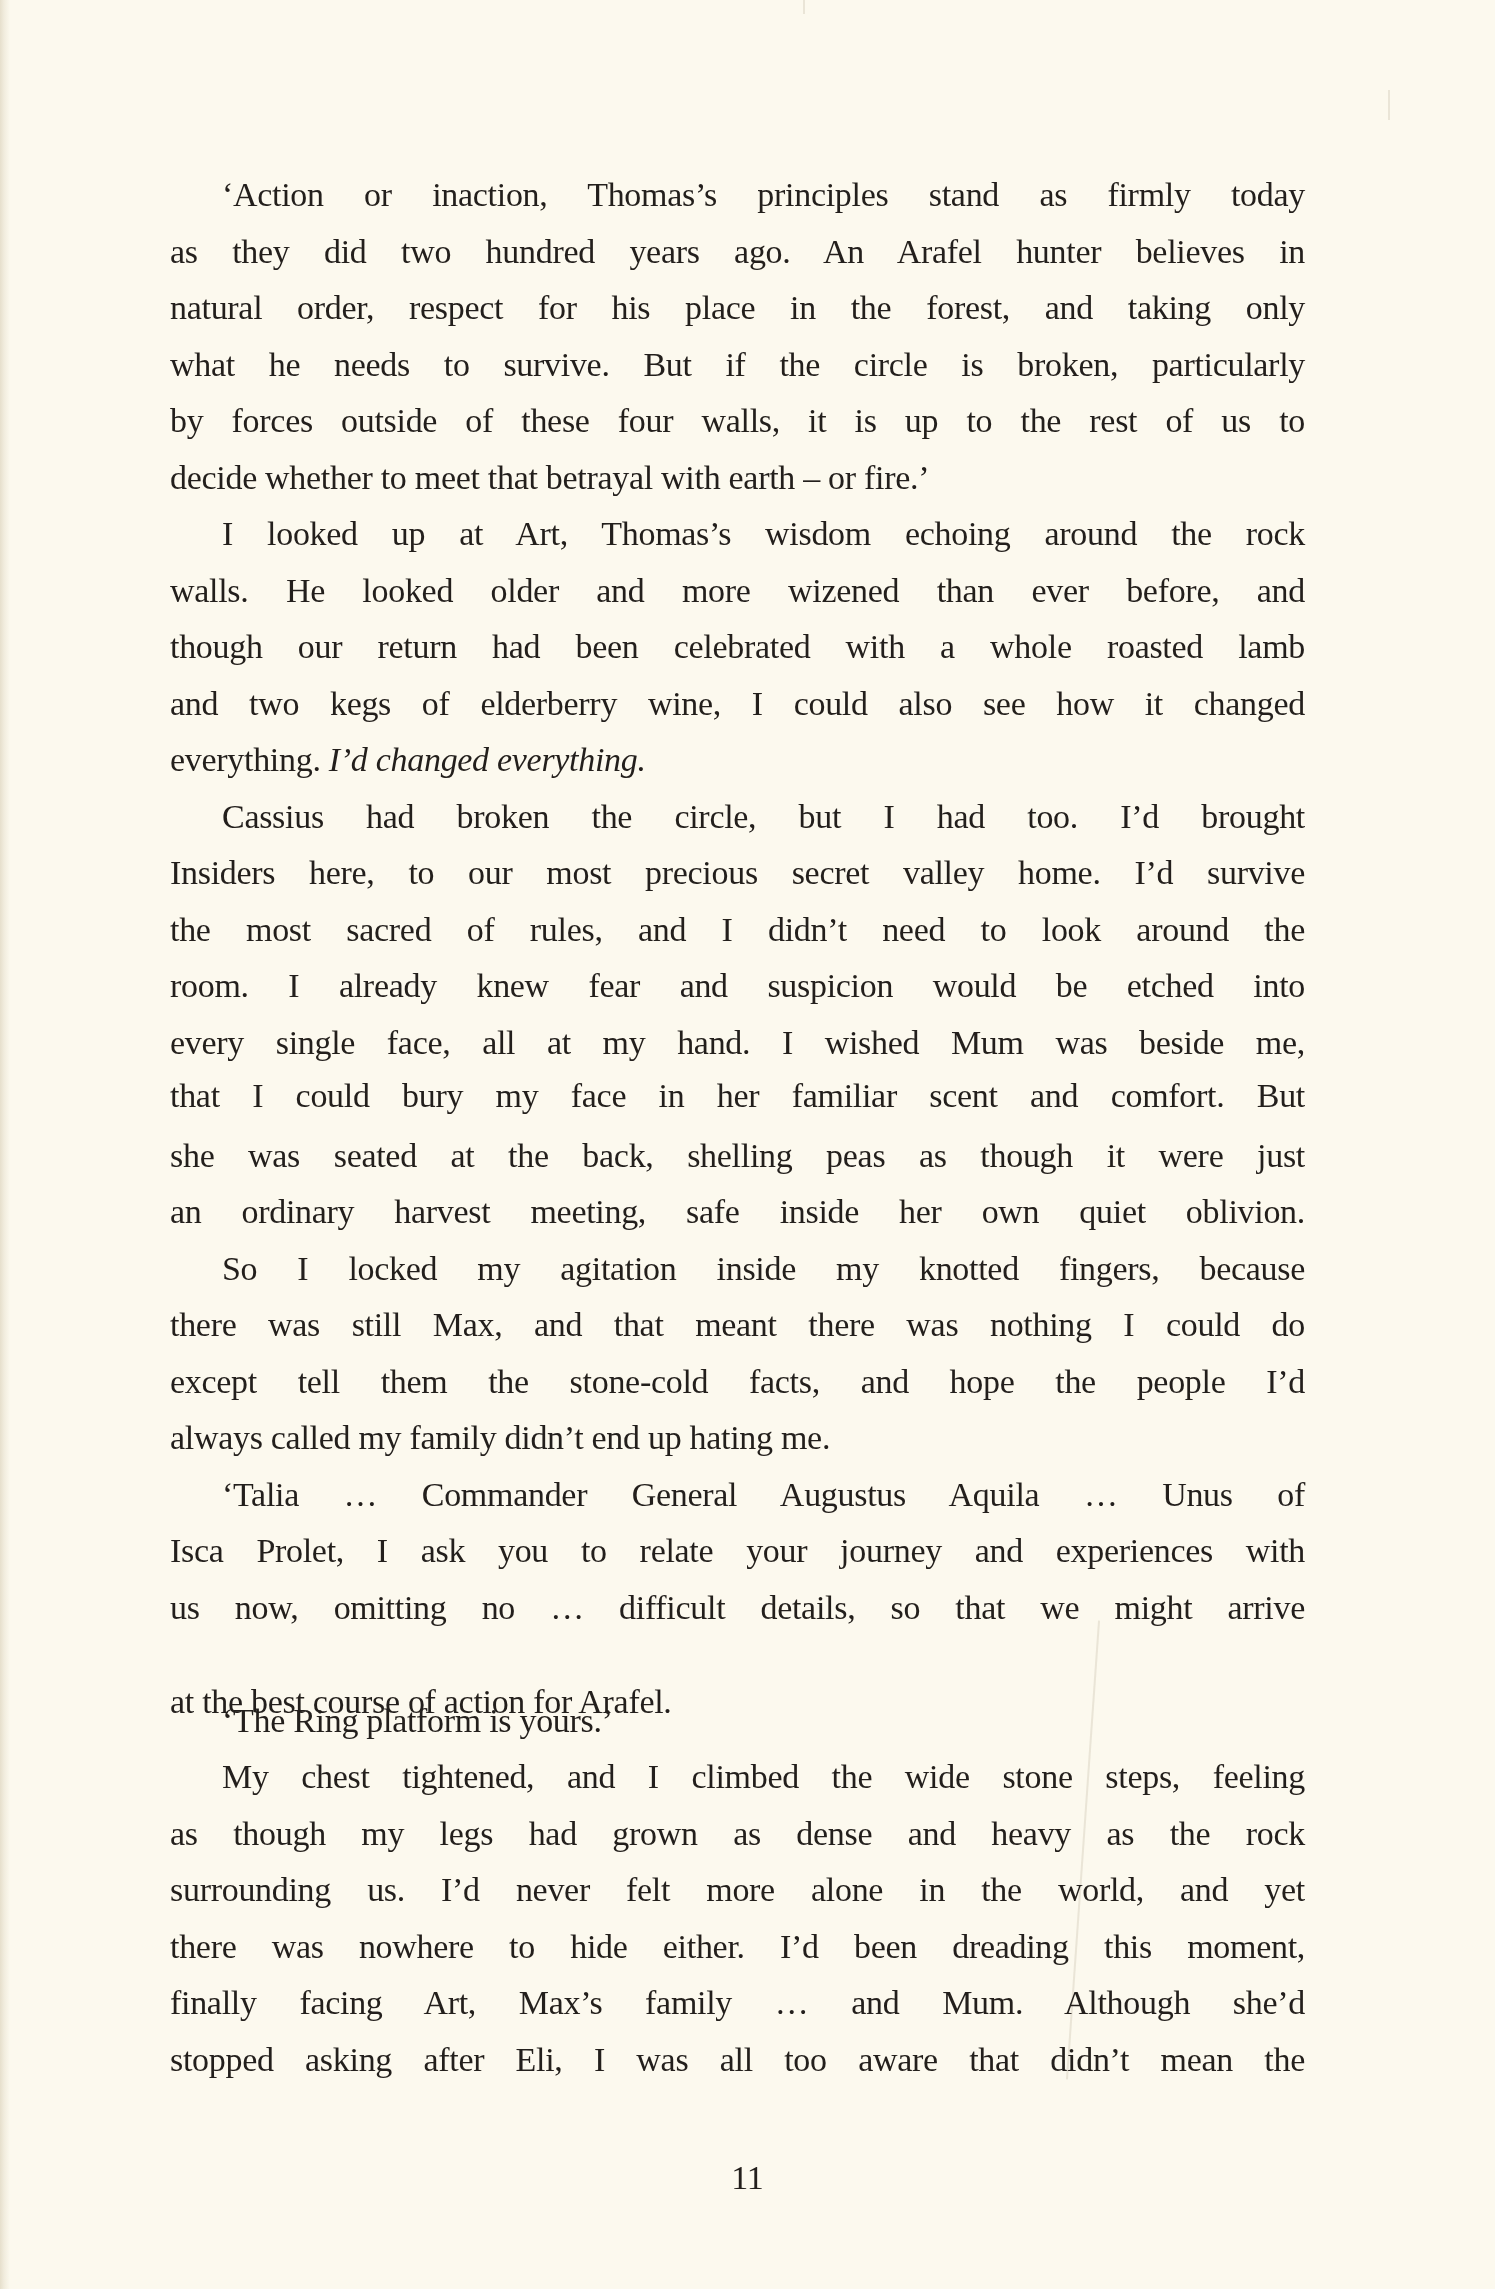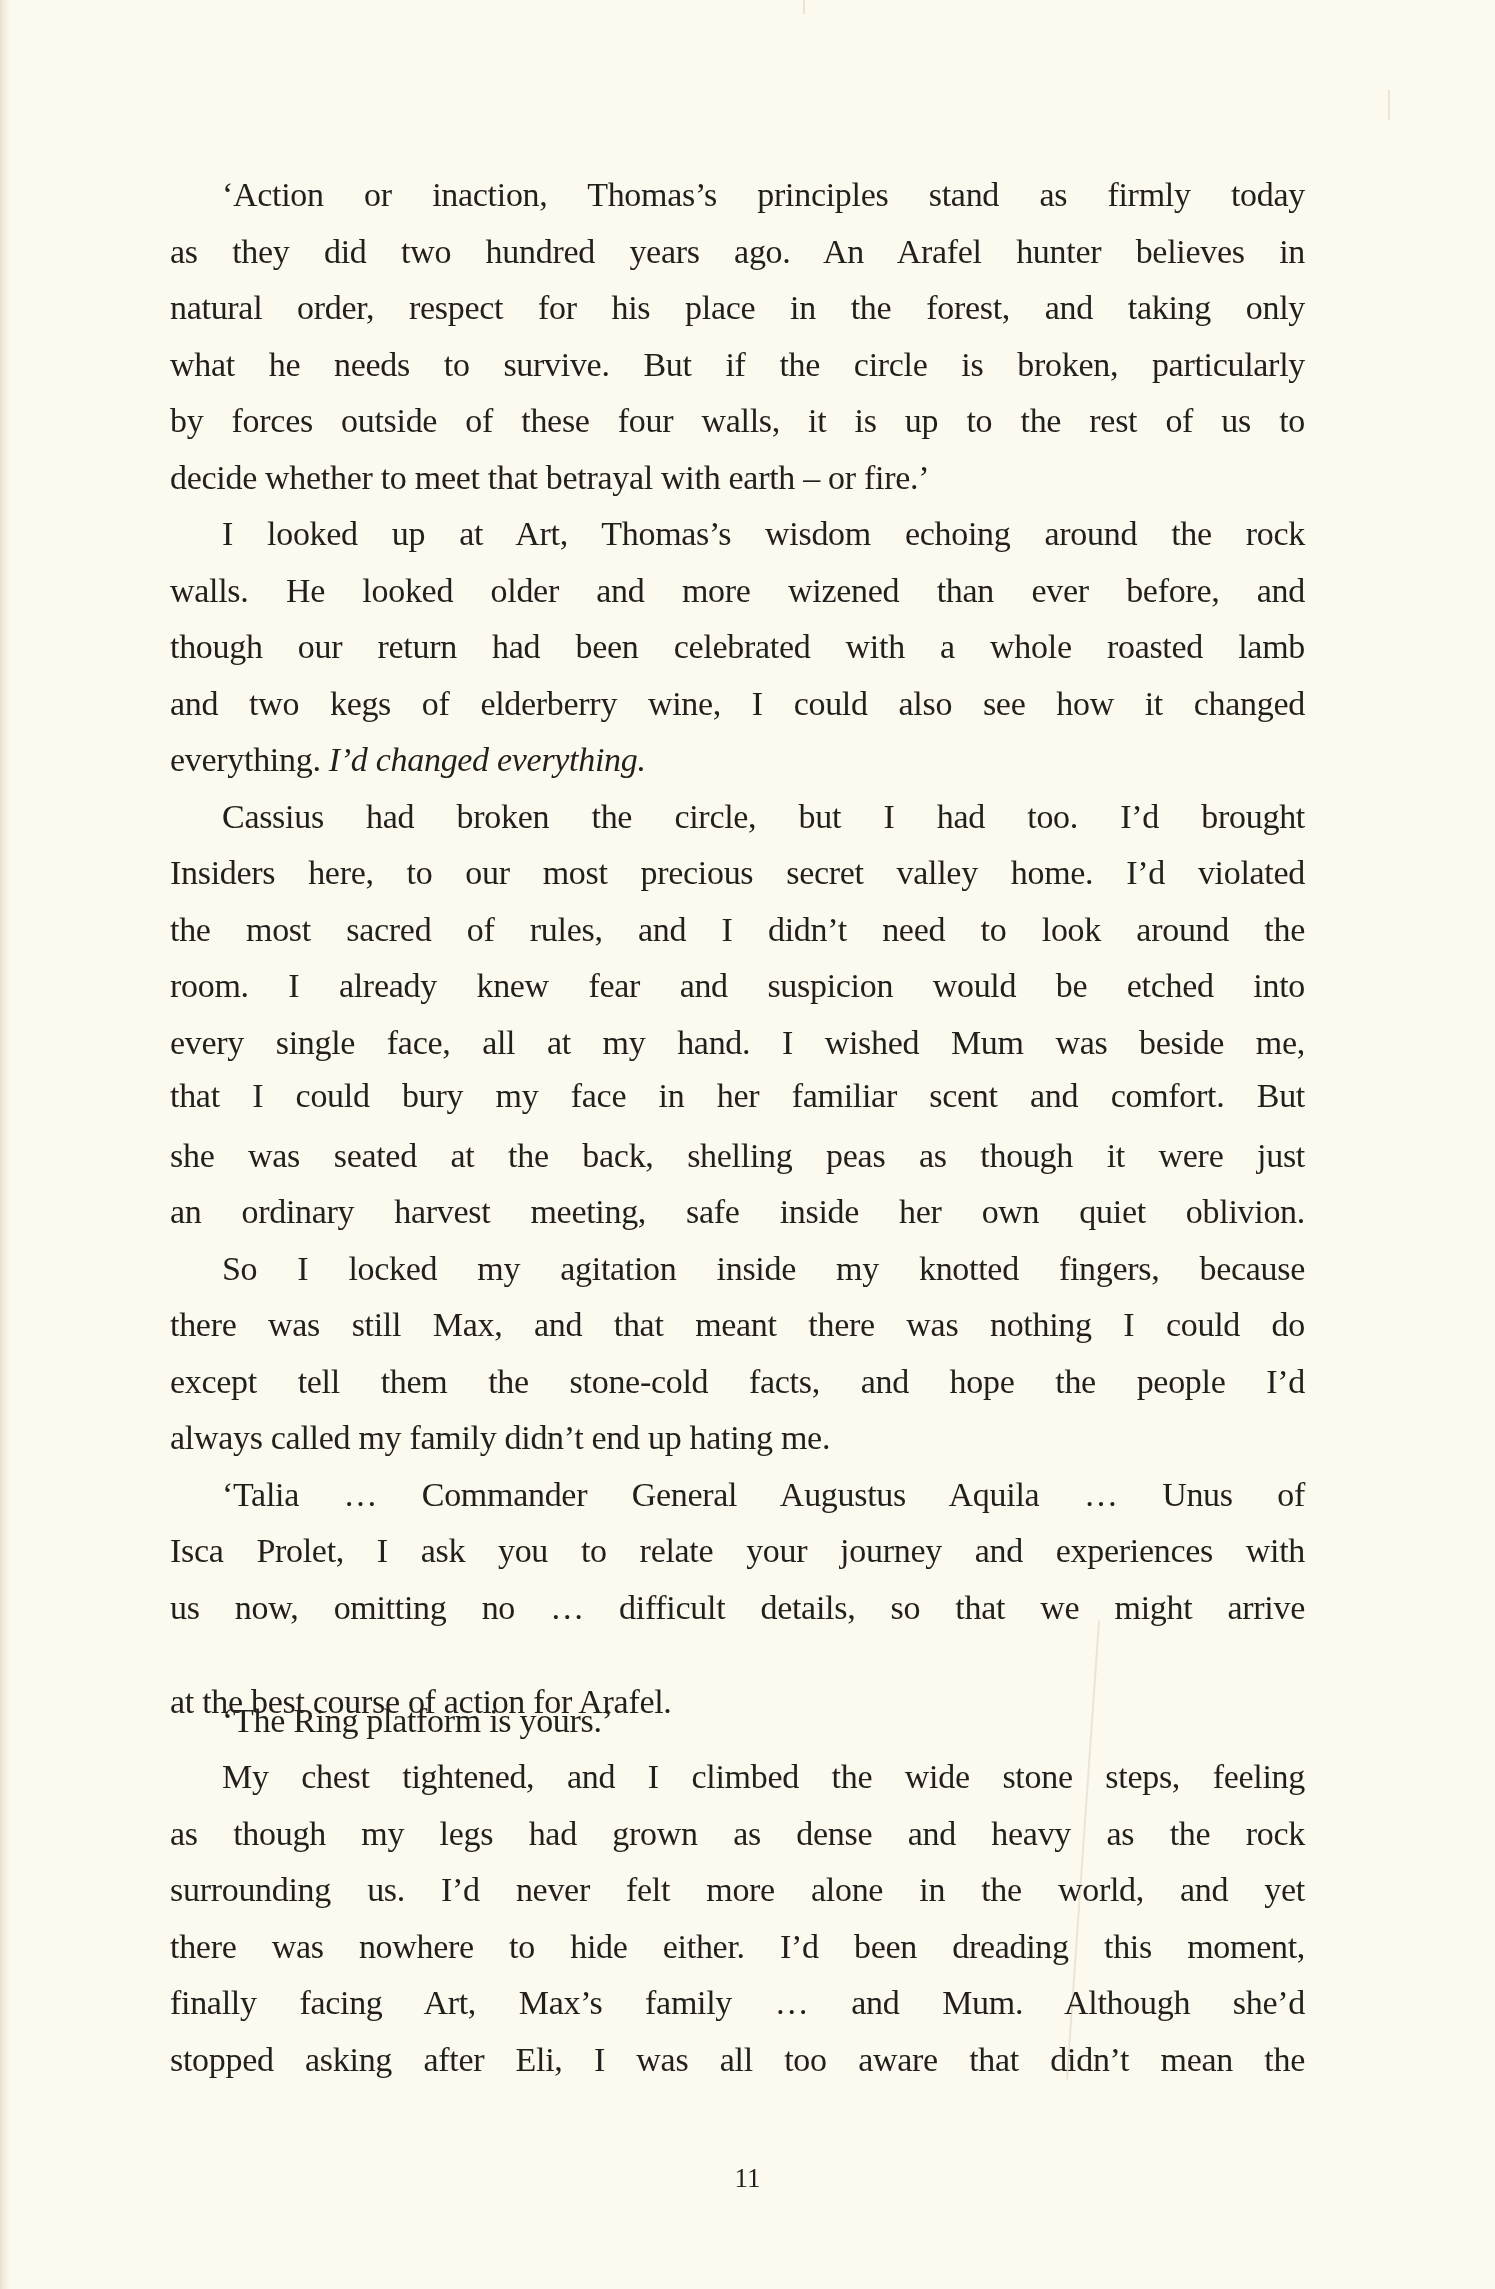--- a/index.html
+++ b/index.html
@@ -53,21 +53,21 @@
     }
     .line em {
       font-style: italic;
     }
     .folio {
       position: absolute;
       left: 0;
       width: 1495px;
       top: 2156px;
       text-align: center;
-      font-size: 27px;
+      font-size: 34px;
       line-height: 44px;
     }
   </style>
 </head>
 <body>
 
 <div class="page-edge"></div>
 <div class="scan-mark" style="left:1082px; top:1620px; height:460px; transform:rotate(4deg);"></div>
 <div class="scan-mark" style="left:803px; top:0px; height:14px;"></div>
 <div class="scan-mark" style="left:1388px; top:90px; height:30px;"></div>
@@ -78,21 +78,21 @@
     <div class="line" style="top: 286px; white-space: nowrap;"><span>natural order, respect for his place in the forest, and taking only</span></div>
     <div class="line" style="top: 342.5px; white-space: nowrap;"><span>what he needs to survive. But if the circle is broken, particularly</span></div>
     <div class="line" style="top: 399px; white-space: nowrap;"><span>by forces outside of these four walls, it is up to the rest of us to</span></div>
     <div class="line last" style="top: 455.5px; white-space: nowrap;"><span>decide whether to meet that betrayal with earth – or fire.’</span></div>
     <div class="line indent" style="top: 512px; white-space: nowrap;"><span>I looked up at Art, Thomas’s wisdom echoing around the rock</span></div>
     <div class="line" style="top: 568.5px; white-space: nowrap;"><span>walls. He looked older and more wizened than ever before, and</span></div>
     <div class="line" style="top: 625px; white-space: nowrap;"><span>though our return had been celebrated with a whole roasted lamb</span></div>
     <div class="line" style="top: 681.5px; white-space: nowrap;"><span>and two kegs of elderberry wine, I could also see how it changed</span></div>
     <div class="line last" style="top: 738px; white-space: nowrap;"><span>everything. </span><em>I’d changed everything.</em></div>
     <div class="line indent" style="top: 794.5px; white-space: nowrap;"><span>Cassius had broken the circle, but I had too. I’d brought</span></div>
-    <div class="line" style="top: 851px; white-space: nowrap;"><span>Insiders here, to our most precious secret valley home. I’d violated</span></div>
+    <div class="line" style="top: 851px; white-space: nowrap;"><span>Insiders here, to our most precious secret valley home. I’d survive</span></div>
     <div class="line" style="top: 907.5px; white-space: nowrap; font-family: Liberation Serif, serif;"><span>the most sacred of rules, and I didn’t need to look around the</span></div>
     <div class="line" style="top: 964px; white-space: nowrap;"><span>room. I already knew fear and suspicion would be etched into</span></div>
     <div class="line" style="top: 1020.5px; white-space: nowrap;"><span>every single face, all at my hand. I wished Mum was beside me,</span></div>
     <div class="line" style="top: 1074px; white-space: nowrap;"><span>that I could bury my face in her familiar scent and comfort. But</span></div>
     <div class="line" style="top: 1133.5px; white-space: nowrap;"><span>she was seated at the back, shelling peas as though it were just</span></div>
     <div class="line" style="top: 1190px; white-space: nowrap;"><span>an ordinary harvest meeting, safe inside her own quiet oblivion.</span></div>
     <div class="line indent" style="top: 1246.5px; white-space: nowrap;"><span>So I locked my agitation inside my knotted fingers, because</span></div>
     <div class="line" style="top: 1303px; white-space: nowrap;"><span>there was still Max, and that meant there was nothing I could do</span></div>
     <div class="line" style="top: 1359.5px; white-space: nowrap;"><span>except tell them the stone-cold facts, and hope the people I’d</span></div>
     <div class="line last" style="top: 1416px; white-space: nowrap;"><span>always called my family didn’t end up hating me.</span></div>

